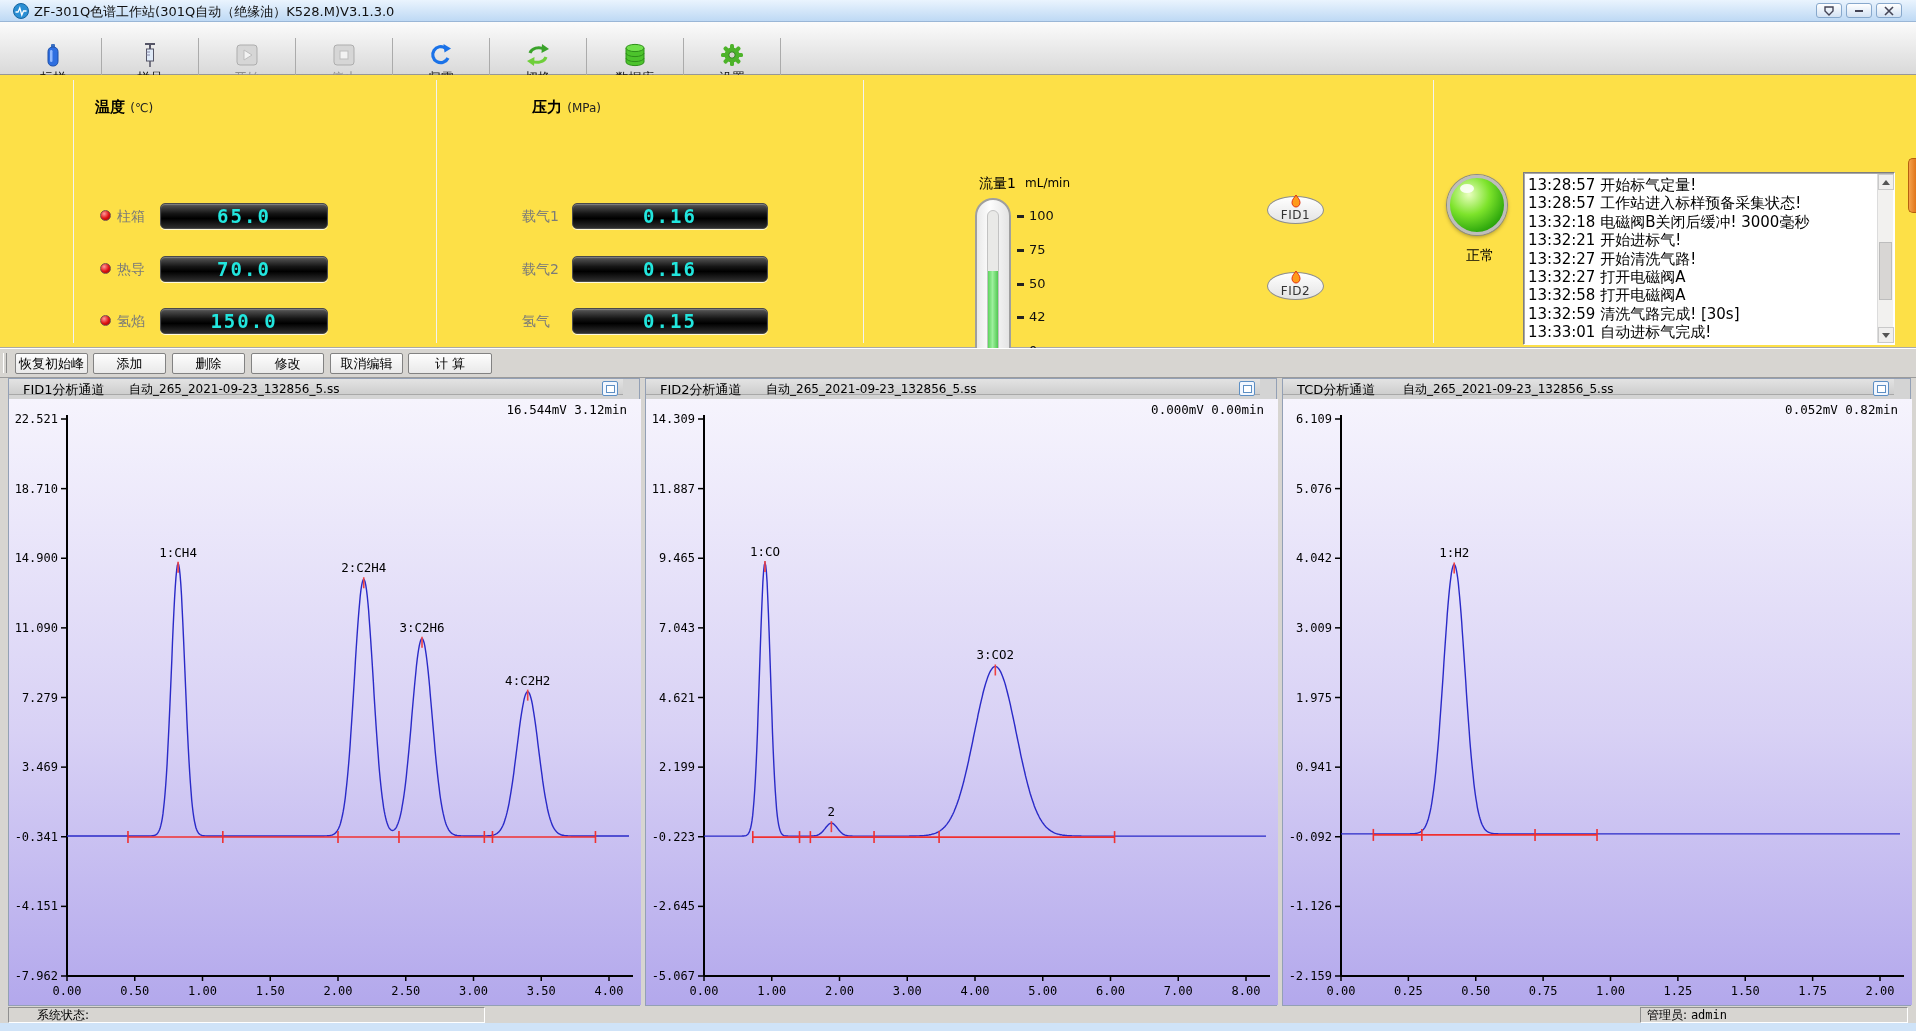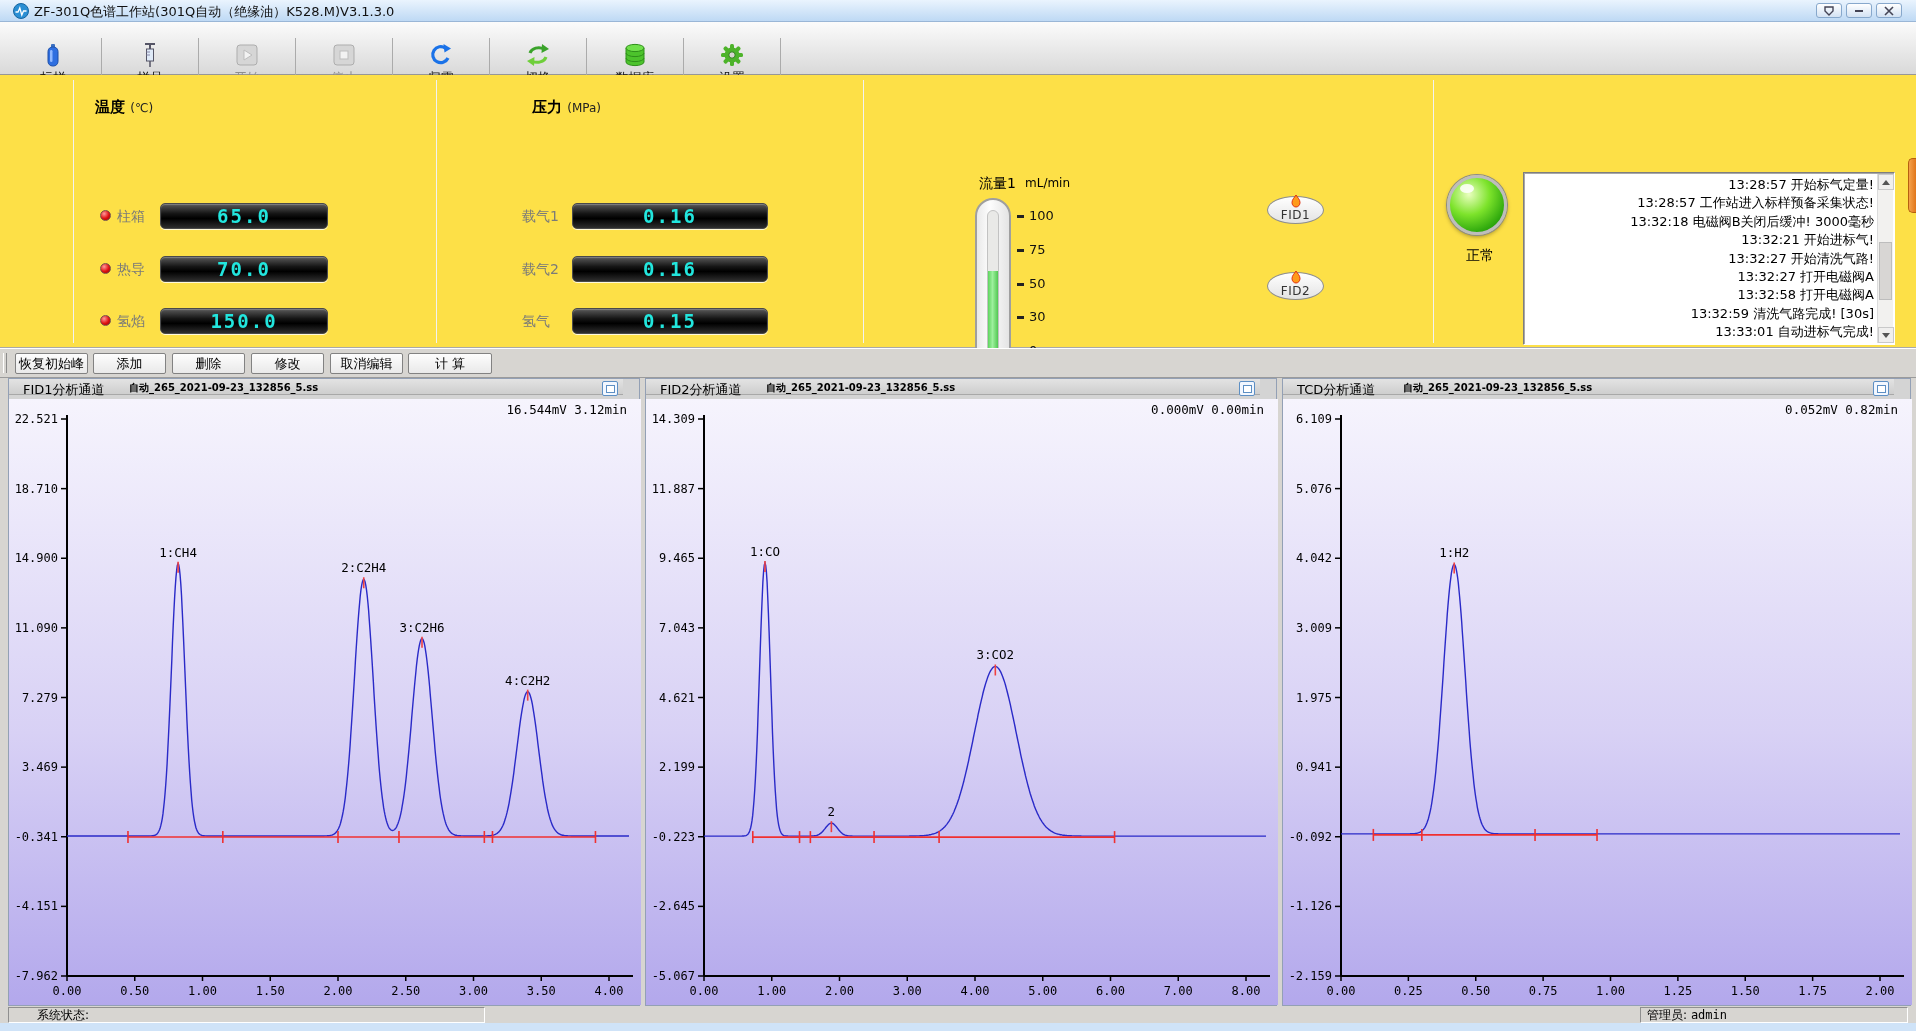--- a/index.html
+++ b/index.html
@@ -68,21 +68,21 @@
   .light { position:absolute; left:1447px; top:100px; width:60px; height:60px; border-radius:50%;
     border:3px solid #bdbdbd; box-shadow:0 0 0 1px #8a8a8a, 0 2px 4px rgba(0,0,0,.35);
     background:radial-gradient(circle at 35% 30%, #eaffc0, #7de32b 40%, #2ea80d 75%, #1b7a06); }
   .light::after { content:""; position:absolute; left:10px; top:6px; width:14px; height:9px;
     border-radius:50%; background:rgba(255,255,255,.85); }
   .light-label { position:absolute; left:1447px; top:172px; width:66px; text-align:center; font-size:14px; color:#000; }
   .logbox { position:absolute; left:1523px; top:97px; width:372px; height:173px; background:#fff;
     border:1px solid #7e7e7e; border-right-color:#fff; border-bottom-color:#fff;
     box-shadow:inset 1px 1px 0 #a8a8a8; }
   .loglines { position:absolute; left:4px; top:3px; right:20px; bottom:2px; overflow:hidden; }
-  .logline { font-size:13px; line-height:18.4px; color:#000; white-space:nowrap;text-align:right; }
+  .logline { font-size:15px; line-height:18.4px; color:#000; white-space:nowrap; }
   .scrollbar { position:absolute; top:1px; right:1px; bottom:1px; width:16px; background:#f2f1ef; border-left:1px solid #dcdcdc; }
   .sb-btn { position:absolute; left:0; width:16px; height:16px; background:#f0efee; border:1px solid #c9c9c9;
     display:flex; align-items:center; justify-content:center; }
   .sb-up { top:0; } .sb-down { bottom:0; }
   .arrow-up { width:0; height:0; border-left:4px solid transparent; border-right:4px solid transparent; border-bottom:5px solid #555; }
   .arrow-down { width:0; height:0; border-left:4px solid transparent; border-right:4px solid transparent; border-top:5px solid #555; }
   .sb-thumb { position:absolute; left:1px; top:68px; width:13px; height:58px; background:#d8d6d4; border:1px solid #bdbdbd; }
 
   .pbtn, .ebtn { position:absolute; background:linear-gradient(#fdfdfd,#e9e9e9); border:1px solid #828282;
     border-radius:2px; font-size:13px; color:#000; text-align:center; cursor:default;
@@ -96,21 +96,21 @@
   .gripper { position:absolute; left:3px; top:4px; width:4px; height:20px;
     border-left:1px solid #fff; border-right:1px solid #8b8b8b; }
   .ebtn { height:21px; line-height:19px; top:4px; }
 
   
   .charts { position:absolute; left:0; top:378px; width:1916px; height:629px; background:#d7d5d1; }
   .chartpanel { position:absolute; top:0; height:628px; border:1px solid #93a0b5; background:#d4d4d4; }
   .ch-header { position:absolute; left:0; top:0; right:16px; height:16px; background:linear-gradient(#e3e3e3,#cecece);
     border-bottom:1px solid #a8a8a8; }
   .ch-title { position:absolute; left:14px; top:2px; font-size:13px; color:#000; white-space:nowrap; }
-  .ch-file { position:absolute; left:120px; top:2px; font-size:10px; color:#000; white-space:nowrap;font-weight:bold; }
+  .ch-file { position:absolute; left:120px; top:2px; font-size:12px; color:#000; white-space:nowrap; }
   .maxbtn { position:absolute; right:5px; top:2px; width:16px; height:15px; background:#f2f7ff;
     border:1px solid #5d8fc4; border-radius:2px; }
   .maxbtn::after { content:""; position:absolute; left:3px; top:3px; width:7px; height:6px; border:1px solid #5d8fc4; background:#fff; }
   .ch-plot { position:absolute; left:0; top:20px; }
 
   
   .statusbar { position:absolute; left:0; top:1007px; width:1916px; height:16px; background:#d7d5d1; }
   .sb-cell { position:absolute; top:0; height:16px; border:1px solid; border-color:#8f8f8f #ffffff #ffffff #8f8f8f;
     font-size:12px; color:#000; padding:0 6px; line-height:14px; background:#d7d5d1; white-space:nowrap; }
 
@@ -300,21 +300,21 @@
       <div class="tube-fill" id="gaugeFill" style="top: 98.35px; height: 95.65px;"></div>
       <div class="bulb"></div>
       <div id="gaugeTicks">
           <div class="gtick" style="top: 42px;"></div>
           <div class="gtick-label" style="top: 35px;">100</div>
           <div class="gtick" style="top: 75.75px;"></div>
           <div class="gtick-label" style="top: 68.75px;">75</div>
           <div class="gtick" style="top: 109.5px;"></div>
           <div class="gtick-label" style="top: 102.5px;">50</div>
           <div class="gtick" style="top: 143.25px;"></div>
-          <div class="gtick-label" style="top: 136.25px;">30</div>
+          <div class="gtick-label" style="top: 136.25px;">42</div>
           <div class="gtick" style="top: 177px;"></div>
           <div class="gtick-label" style="top: 170px;">0</div>
         </div>
       <div class="gauge-value">59</div>
     </div>
 
     <div class="badge" style="top:121px;">
       <span class="badge-icon">
         <svg width="10" height="13" viewBox="0 0 10 13">
             <path d="M5 0 C6.5 2.5 9 4.5 9 7.5 A4 4.5 0 1 1 1 7.5 C1 4.5 3.5 2.5 5 0" fill="#ff9a1a" stroke="#e03010" stroke-width="1"></path>

